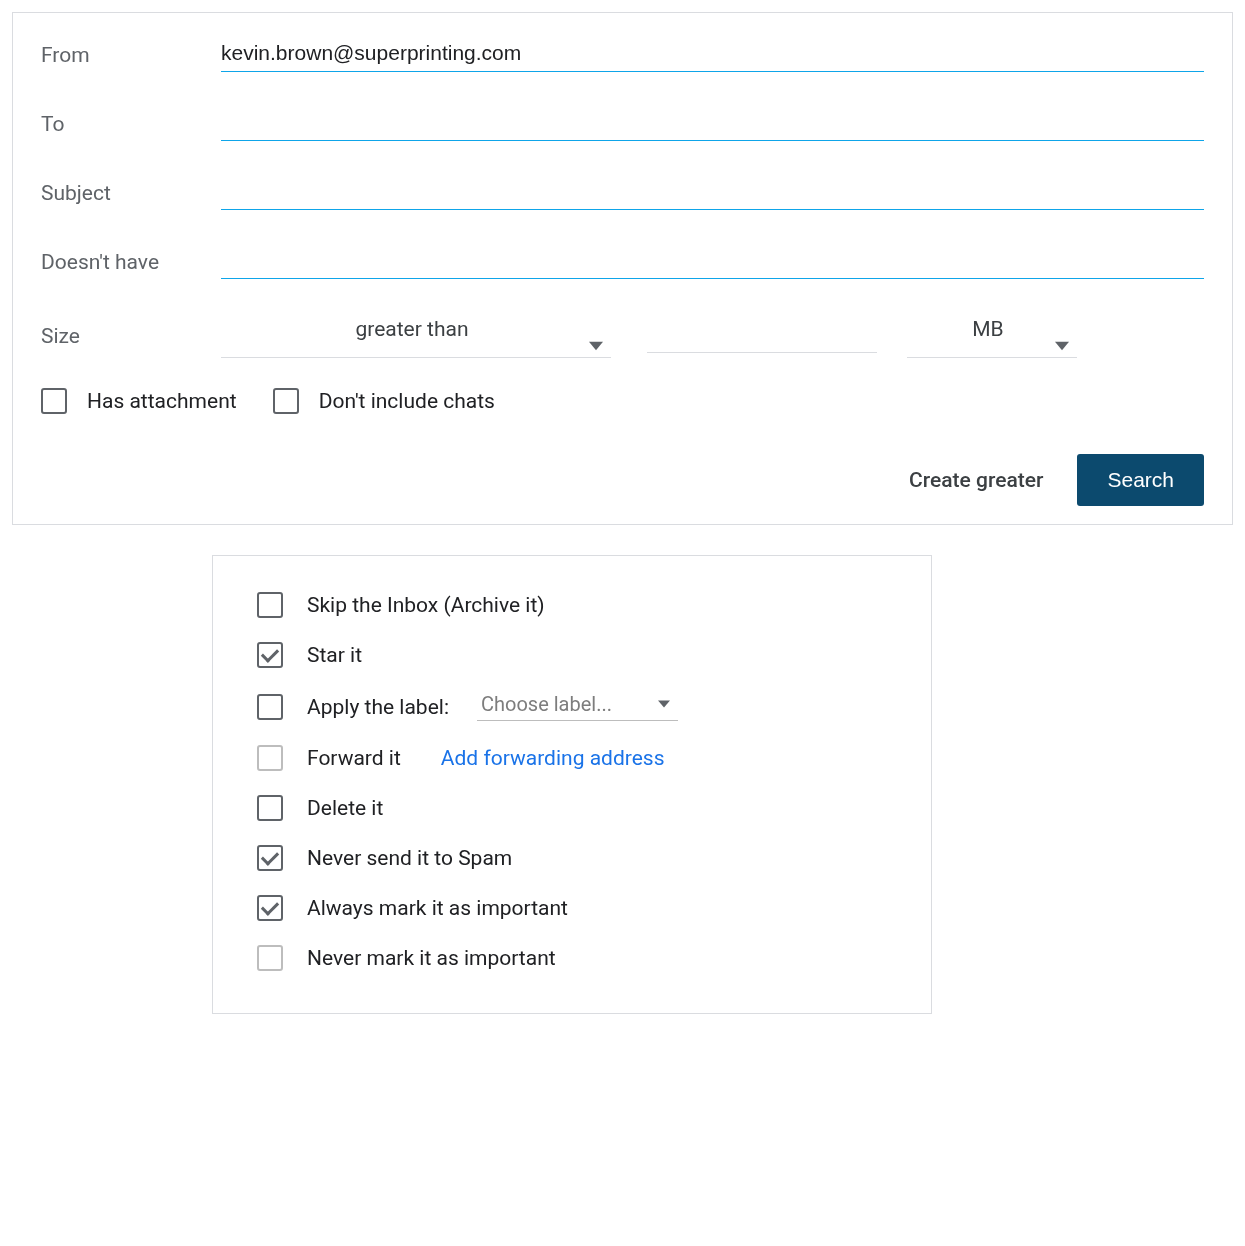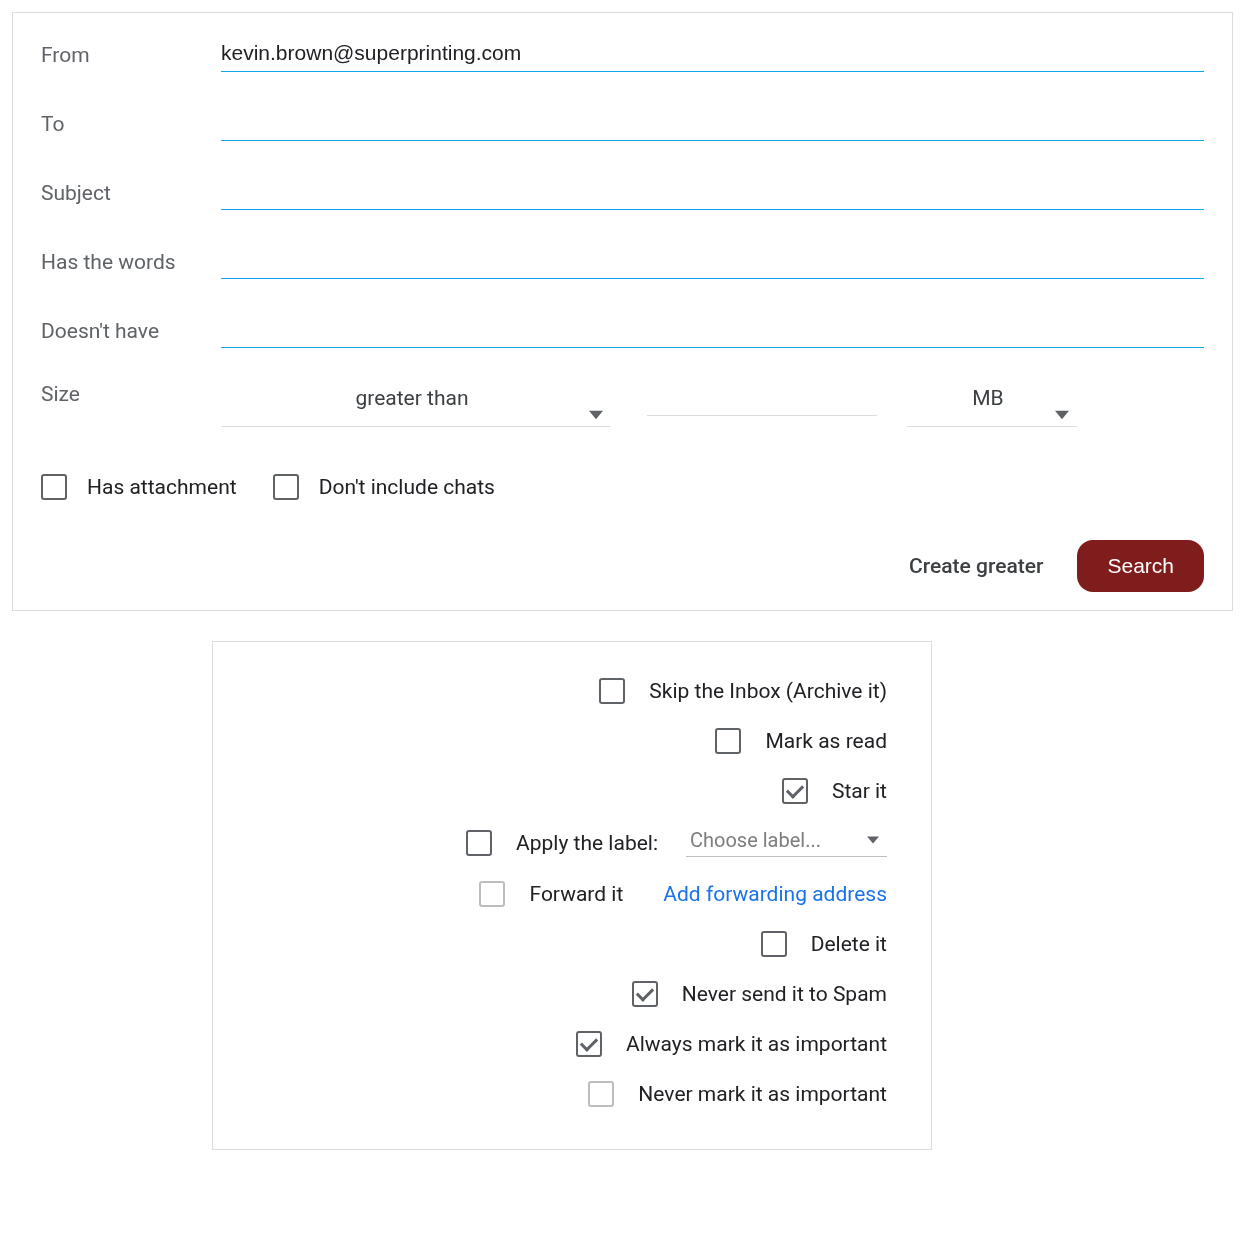--- a/index.html
+++ b/index.html
@@ -35,22 +35,22 @@
     border: none;
     border-bottom: 1px solid #0ea5e9;
     font-size: 21px;
     padding: 4px 0 6px 0;
     color: #202124;
     outline: none;
     background: transparent;
   }
   .size-row {
     display: flex;
-    align-items: flex-start;
-    margin-bottom: 47px;
+    align-items: center;
+    margin-bottom: 30px;
   }
   .size-row .label {
     width: 180px;
     color: #5f6368;
     font-size: 21px;
   }
   .select-wrap {
     position: relative;
     display: flex;
     align-items: center;
@@ -110,41 +110,40 @@
     justify-content: flex-end;
     gap: 34px;
   }
   .link-btn {
     color: #3c4043;
     font-size: 21px;
     font-weight: 500;
     cursor: pointer;
   }
   .primary-btn {
-    background: #7f1d1d;
+    background: #0c4a6e;
     color: #fff;
     border: none;
-    border-radius: 16px;
+    border-radius: 3px;
     padding: 14px 30px;
     font-size: 21px;
     font-weight: 500;
     cursor: pointer;
   }
   
   .panel2 {
     width: 720px;
     margin: 30px 0 0 200px;
     padding: 24px 28px 30px 28px;
   }
   .opt {
     display: flex;
     align-items: center;
     gap: 24px;
     padding: 12px 16px;
-    justify-content: flex-end;
   }
   .opt .chk-label { color: #202124; font-size:21px; }
   .inline-select {
     display:inline-flex;
     align-items:center;
     border-bottom:1px solid #bdbdbd;
     padding:0 8px 4px 4px;
     margin-left:4px;
     color:#7d7d7d;
     gap:40px;
@@ -170,24 +169,20 @@
   <div class="row">
     <div class="label">To</div>
     <input class="underline-input" value="" style="">
   </div>
 
   <div class="row">
     <div class="label">Subject</div>
     <input class="underline-input" value="" style="">
   </div>
 
-  <div class="row">
-    <div class="label">Has the words</div>
-    <input class="underline-input" value="" style="">
-  </div>
 
   <div class="row">
     <div class="label">Doesn't have</div>
     <input class="underline-input" value="" style="">
   </div>
 
   <div class="size-row">
     <div class="label">Size</div>
 
     <div class="select-wrap size-op">
@@ -225,24 +220,20 @@
   <div class="actions">
     <span class="link-btn">Create greater</span>
     <button class="primary-btn">Search</button>
   </div>
 </div>
 
 <div class="panel panel2" id="panel2">
     <div class="opt">
       <span class="chkbox"></span>
       <span class="chk-label">Skip the Inbox (Archive it)</span>
-    </div>
-    <div class="opt">
-      <span class="chkbox"></span>
-      <span class="chk-label">Mark as read</span>
     </div>
     <div class="opt">
       <span class="chkbox checked"></span>
       <span class="chk-label">Star it</span>
     </div>
     <div class="opt">
       <span class="chkbox"></span>
       <span class="chk-label">Apply the label:</span>
       <span class="inline-select">
         <span>Choose label...</span>

